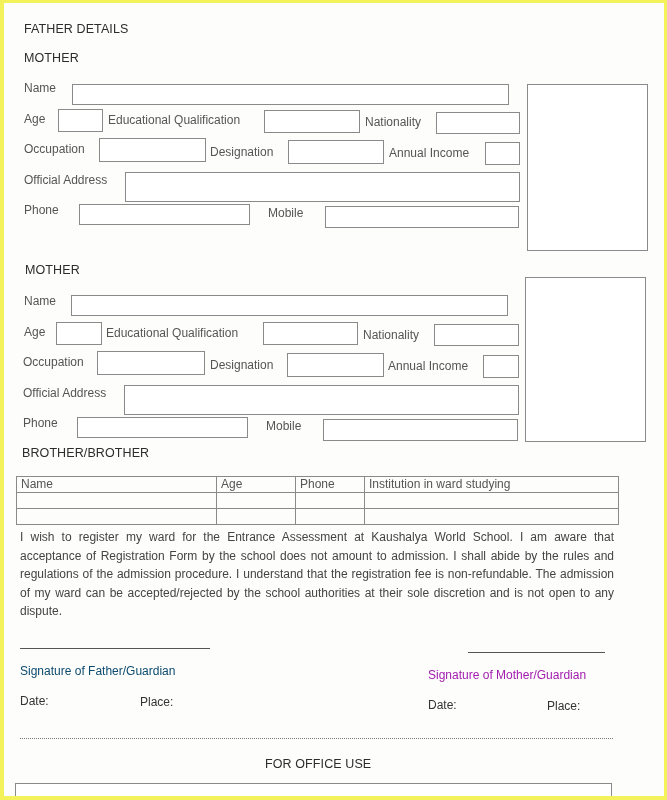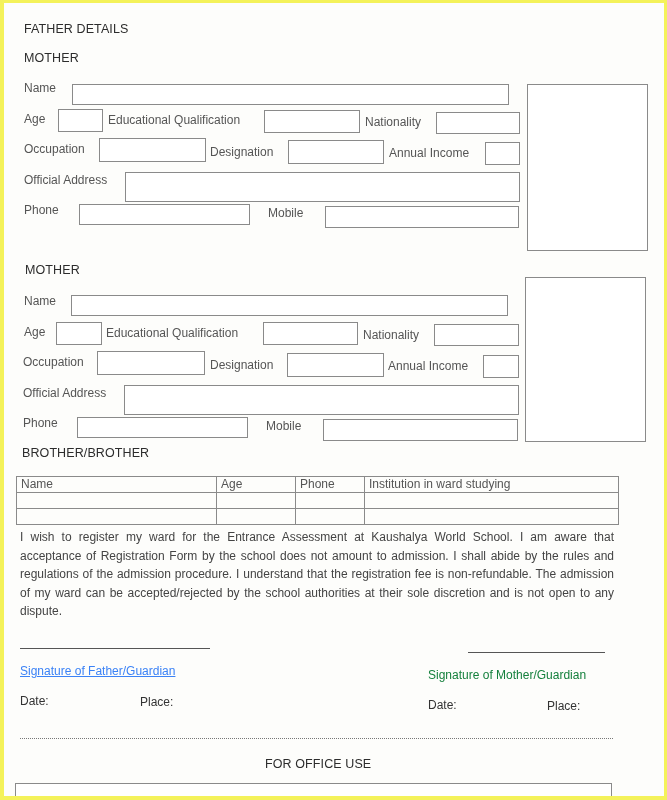--- a/index.html
+++ b/index.html
@@ -131,22 +131,22 @@
     <td></td>
   </tr>
 </tbody>
   </table>
 
 <div class="para">I wish to register my ward for the Entrance Assessment at Kaushalya World School. I am aware that acceptance of Registration Form by the school does not amount to admission. I shall abide by the rules and regulations of the admission procedure. I understand that the registration fee is non-refundable. The admission of my ward can be accepted/rejected by the school authorities at their sole discretion and is not open to any dispute.</div>
 
 <div class="sigline" style="left:20px;top:648px;width:190px;"></div>
 <div class="sigline" style="left:468px;top:652px;width:137px;"></div>
 
-<span class="abs lbl" style="left:20px;top:664px;color:#3b82f6;text-decoration:underline;">Signature of Father/Guardian</span>
-<span class="abs lbl" style="left:428px;top:668px;color:#15803d;">Signature of Mother/Guardian</span>
+<span class="abs lbl" style="left:20px;top:664px;color:#0c4a6e;">Signature of Father/Guardian</span>
+<span class="abs lbl" style="left:428px;top:668px;color:#a21caf;">Signature of Mother/Guardian</span>
 
 <span class="abs lbl" style="left:20px;top:694px;color:#333;">Date:</span>
 <span class="abs lbl" style="left:140px;top:695px;color:#333;">Place:</span>
 <span class="abs lbl" style="left:428px;top:698px;color:#333;">Date:</span>
 <span class="abs lbl" style="left:547px;top:699px;color:#333;">Place:</span>
 
 <div class="dots"></div>
 
 <div class="abs h" style="left:265px;top:757px;">FOR OFFICE USE</div>
 <div class="box" style="left:15px;top:783px;width:597px;height:24px;">

